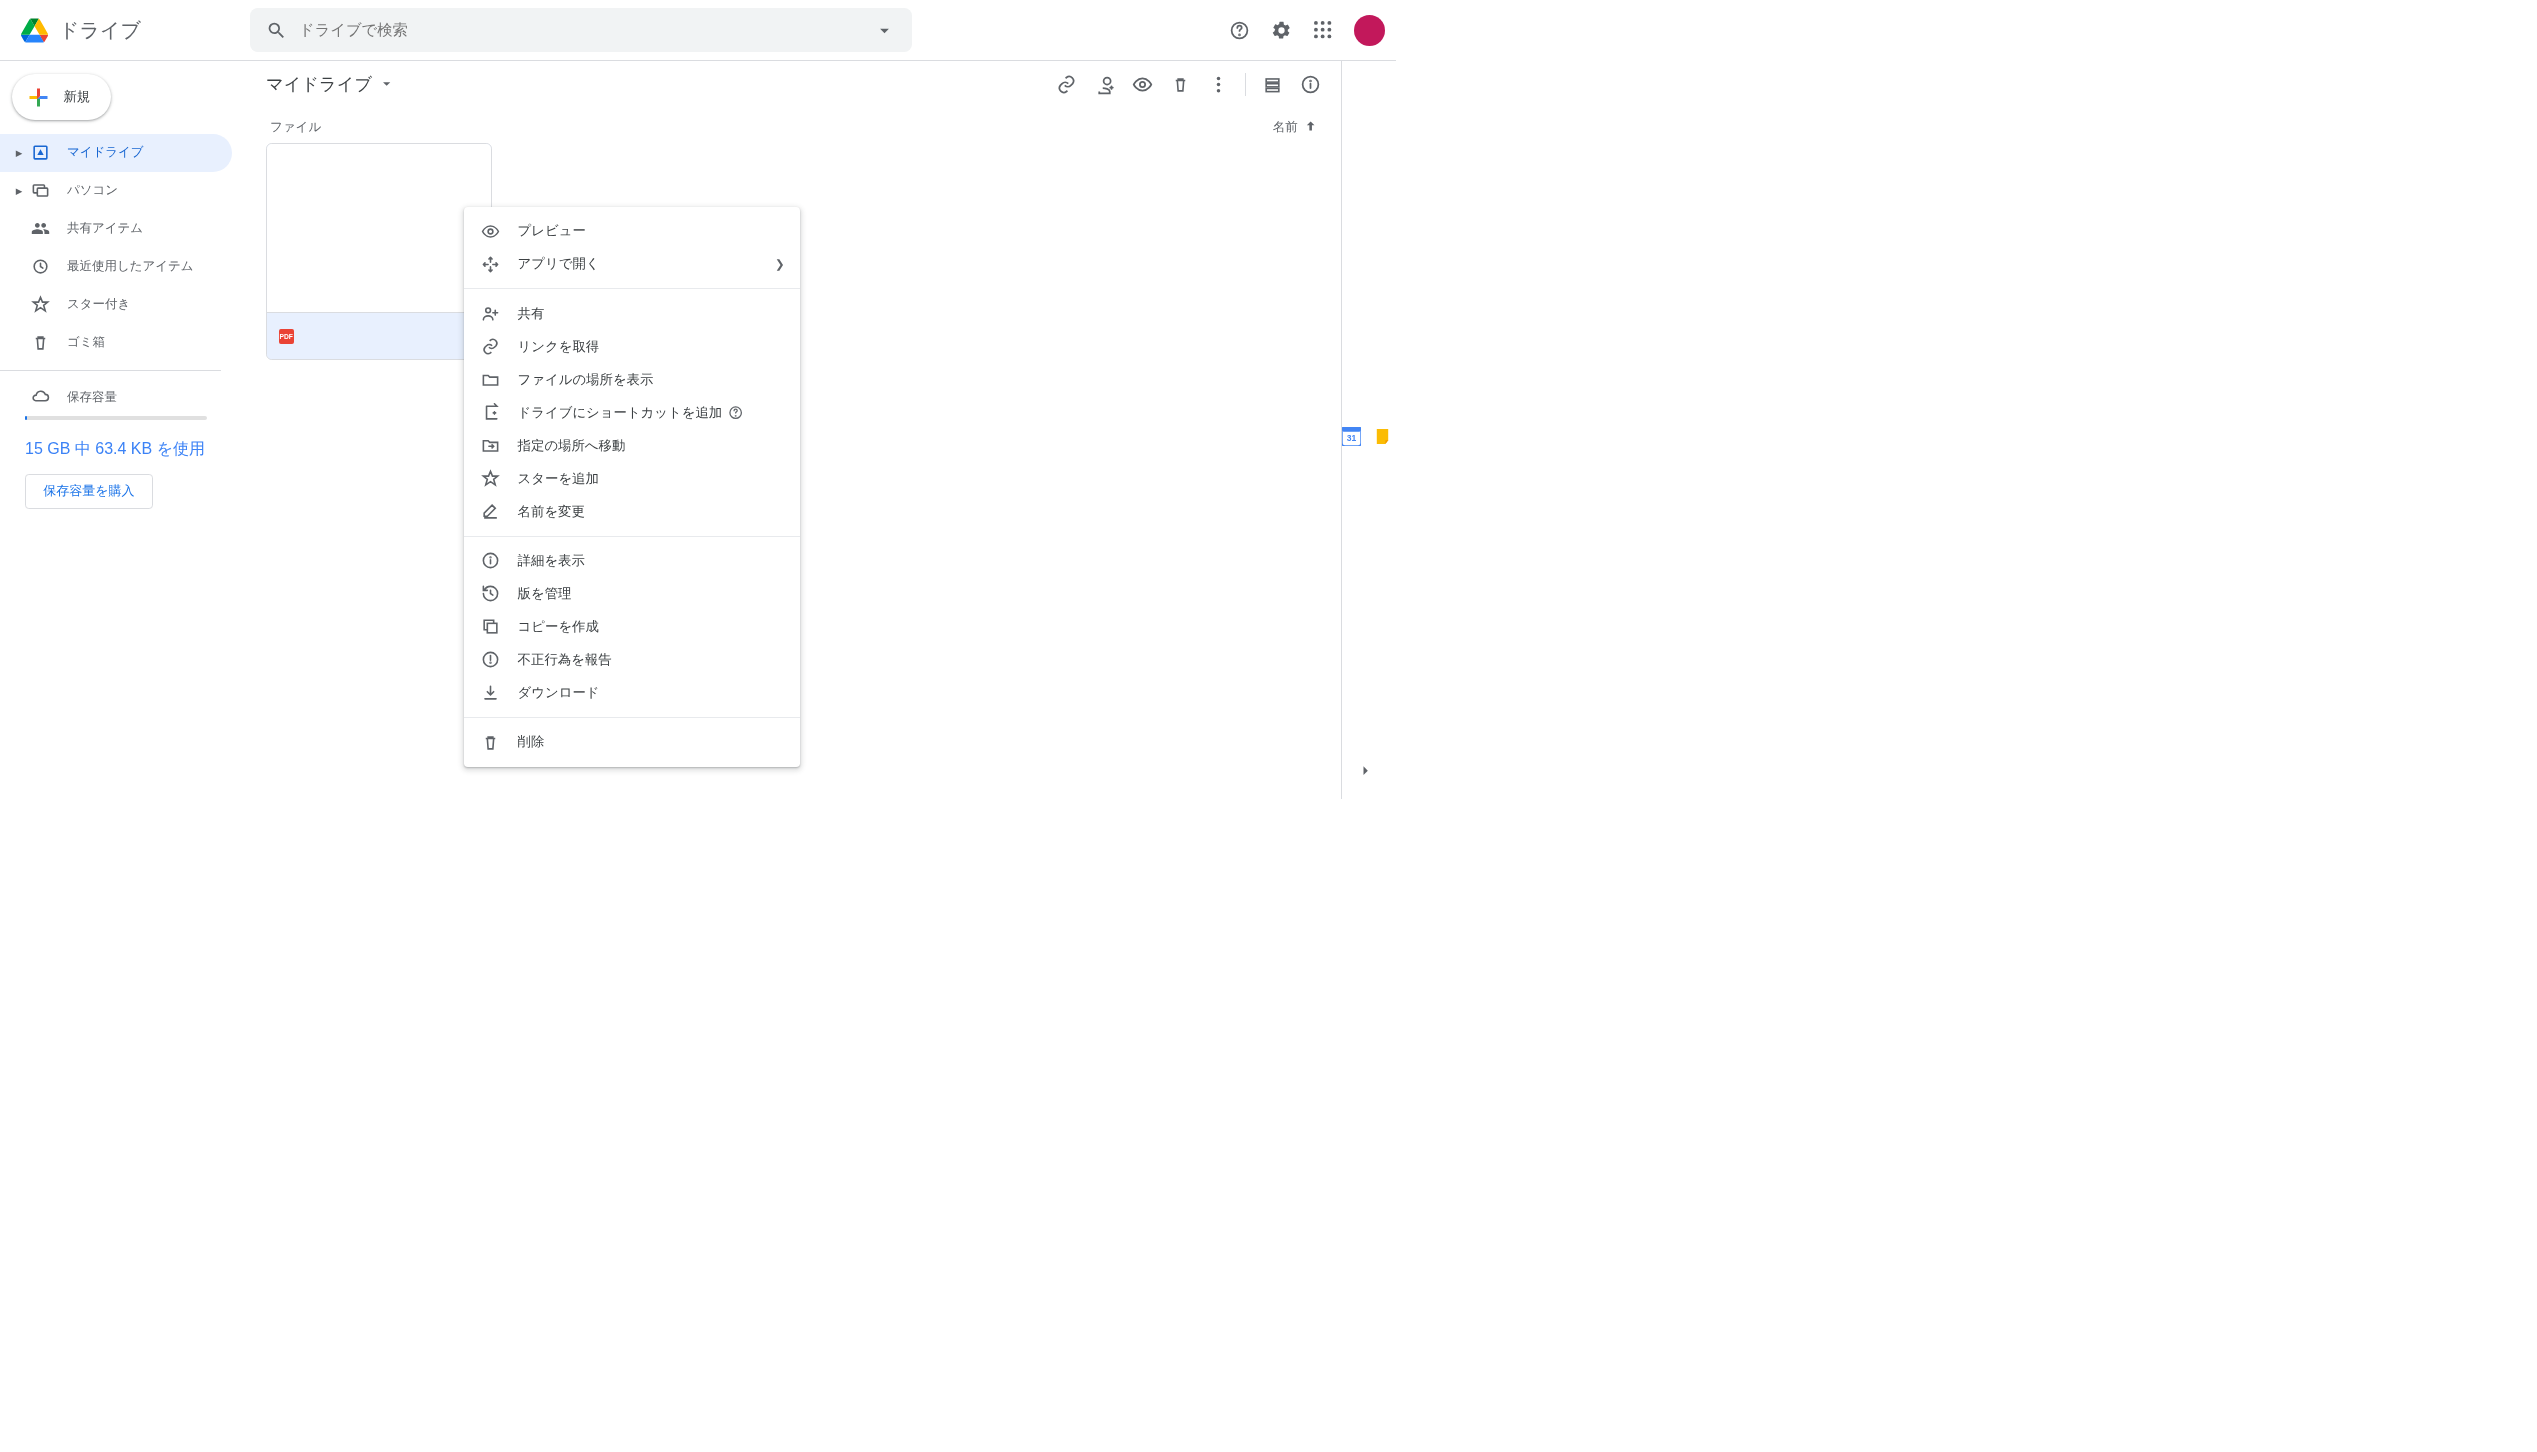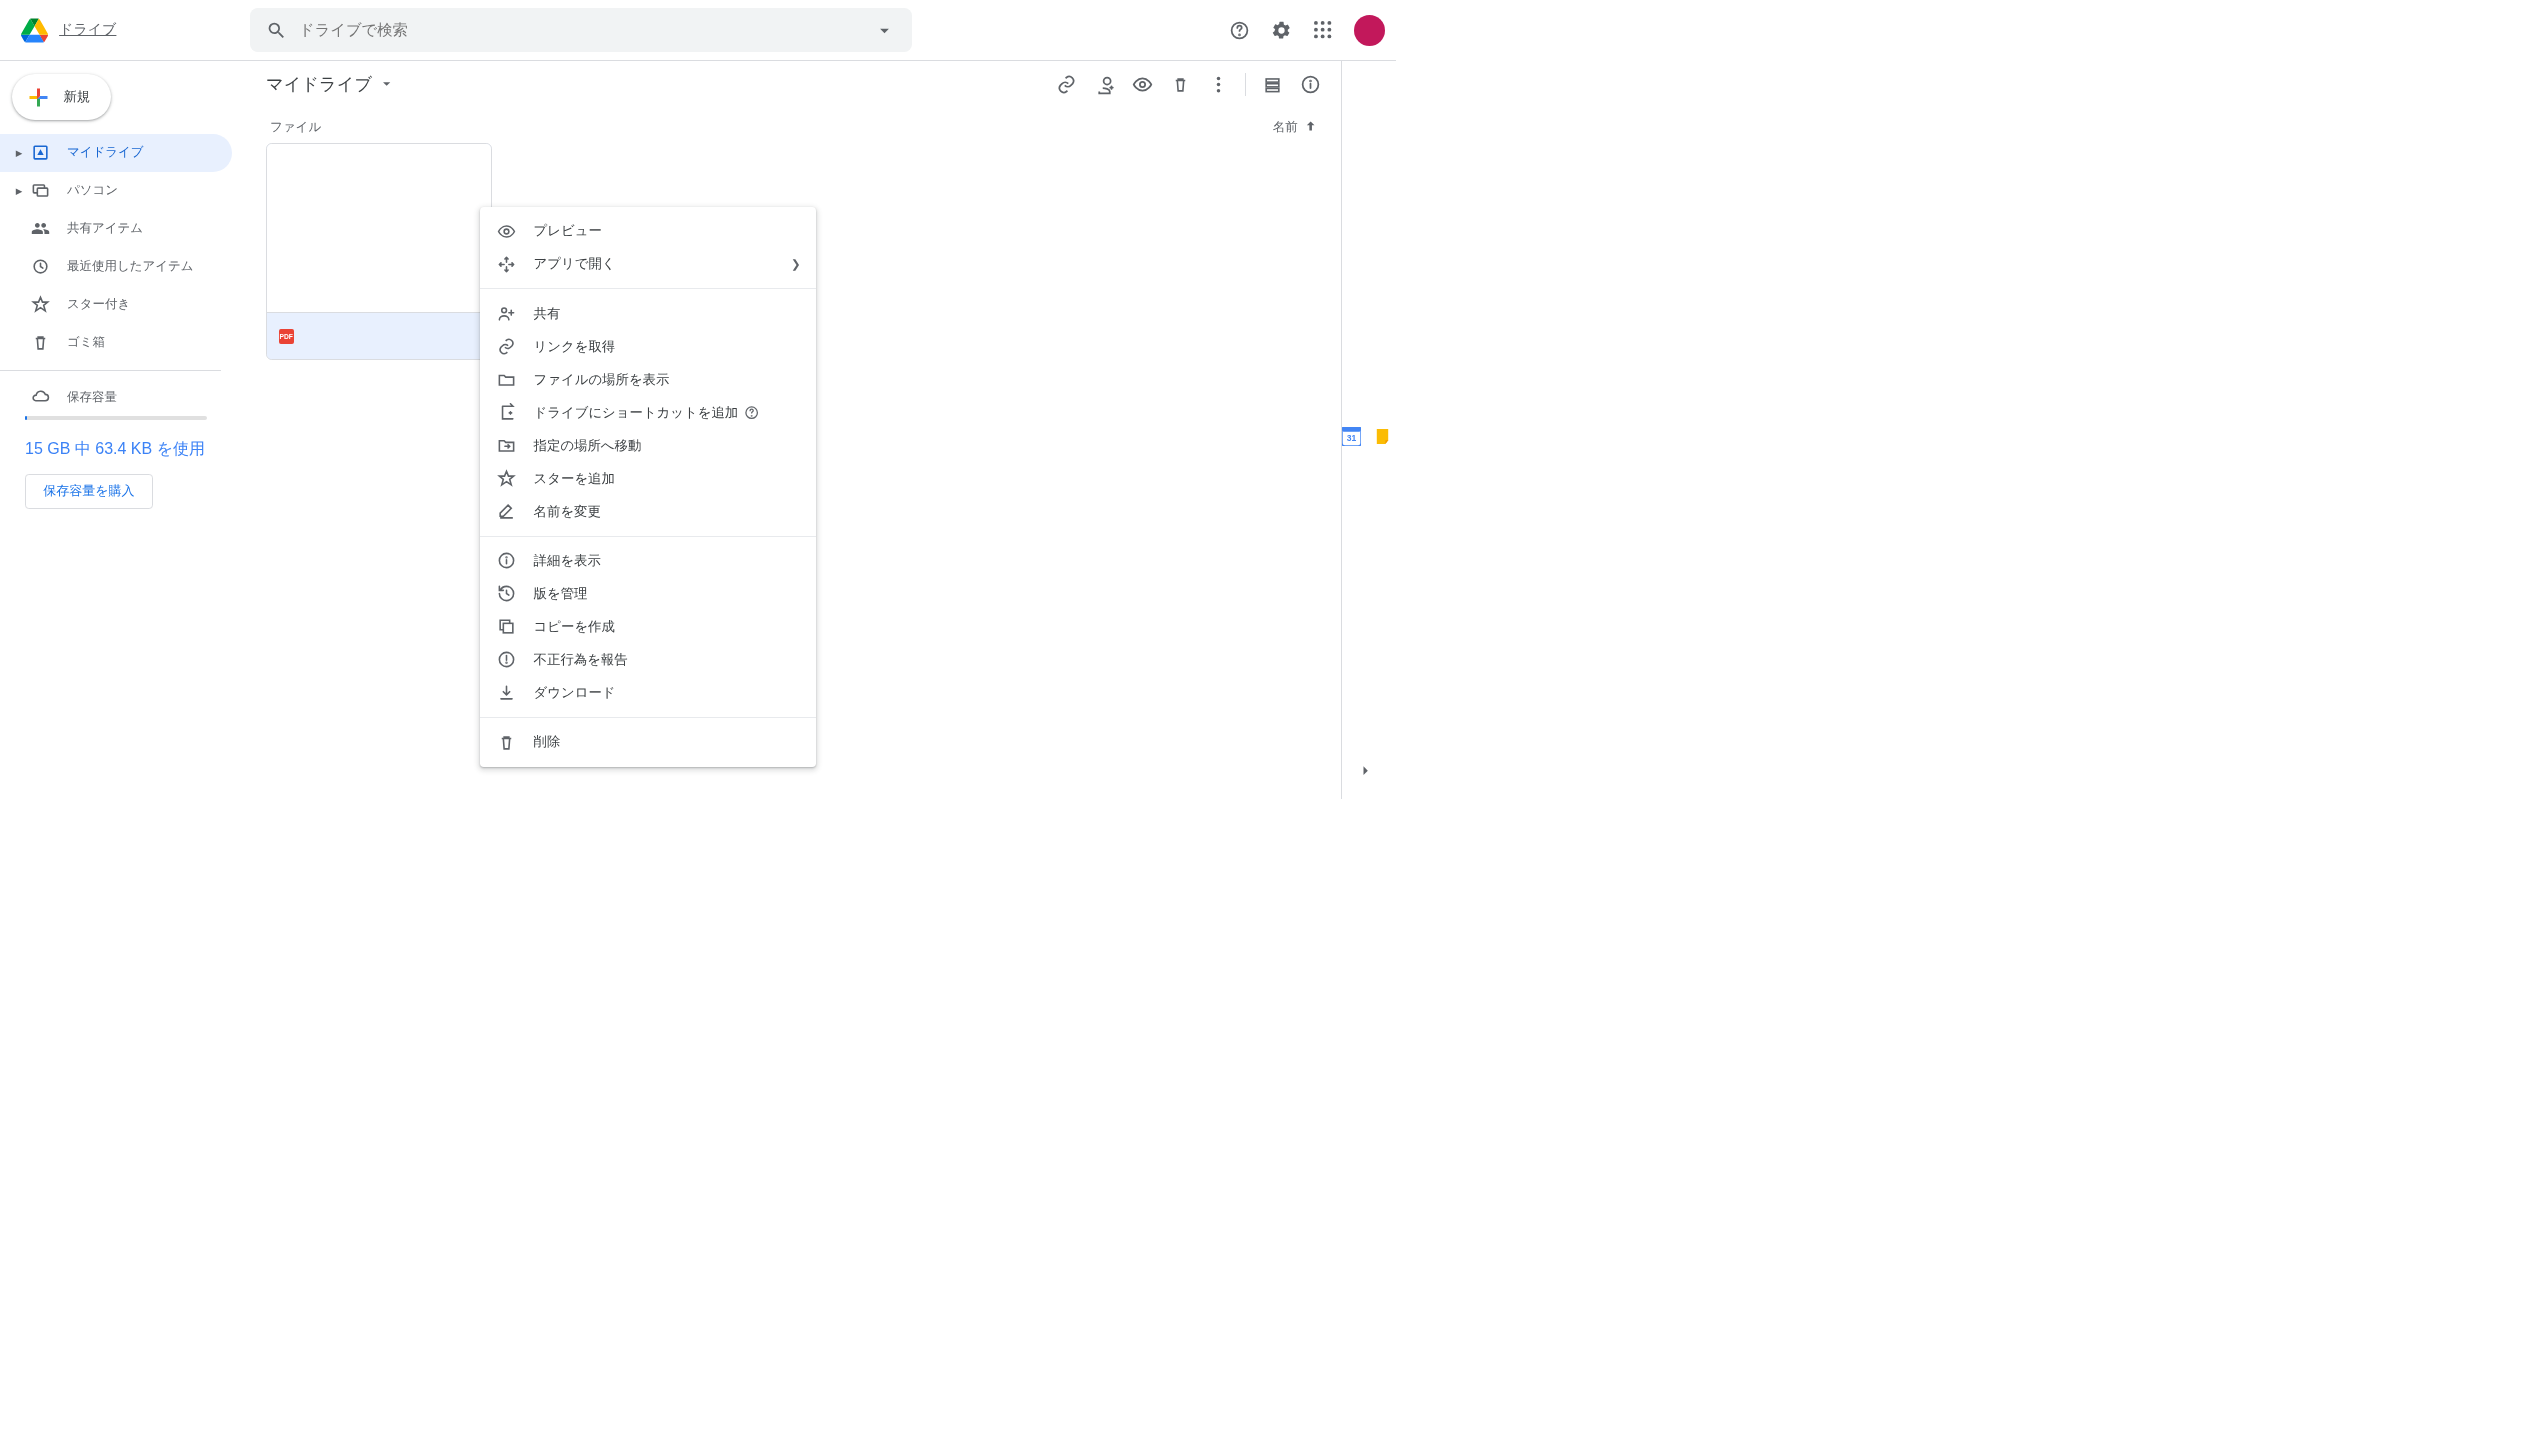--- a/index.html
+++ b/index.html
@@ -3,21 +3,21 @@
 <meta charset="utf-8">
 <style>
   * { box-sizing: border-box; margin: 0; padding: 0; font-family: "Helvetica Neue", Arial, "Hiragino Sans", "Hiragino Kaku Gothic ProN", Meiryo, sans-serif; }
   body { font-size: 13.4px; color: #3c4043; background:#fff; overflow:hidden; width:1396px; height:799px; position:relative; }
   svg { display:block; }
 
   
   .header { height:61px; display:flex; align-items:center; padding:0 7.7px 0 11.5px; border-bottom:1px solid #dadce0; }
   .brand { display:flex; align-items:center; width:238px; padding-left:3.8px; }
   .brand-logo { width:38px; height:38px; display:flex; align-items:center; justify-content:center; }
-  .brand-text { font-size:14px; color:#5f6368; padding-left:5.8px;text-decoration:underline; }
+  .brand-text { font-size:20px; color:#5f6368; padding-left:5.8px; }
   .search-wrap { flex:1; display:flex; justify-content:flex-start; }
   .search { width:662px; height:44px; background:#f1f3f4; border-radius:7.7px; display:flex; align-items:center; padding:0 7.7px; }
   .search-btn { width:38px; height:38px; display:flex; align-items:center;justify-content:center; border-radius:50%; }
   .search-input { flex:1; border:none; background:transparent; font-size:15.3px; color:#5f6368; outline:none; padding-left:3.8px; }
   .hdr-actions { display:flex; align-items:center; gap:3.8px; padding-right:3.8px; }
   .icon-btn { width:38px; height:38px; display:flex; align-items:center; justify-content:center; border-radius:50%; color:#5f6368; cursor:pointer; }
   .avatar { width:31px; height:31px; border-radius:50%; background:#c2185b; margin-left:7.7px; }
 
   
   .body-row { display:flex; height:calc(100% - 61px); }
@@ -47,21 +47,21 @@
   .section-hdr { display:flex; align-items:center; padding:11.5px 23px 7.7px 23px; color:#5f6368; font-size:12.5px; }
   .section-hdr .spacer{flex:1;}
   .sort-lbl { display:flex; align-items:center; gap:5px; cursor:pointer; }
   .files-area { padding:0 19px; position:relative; }
   .file-card { width:226px; border:1px solid #dadce0; border-radius:5.8px; overflow:hidden; background:#e8f0fe; cursor:pointer; }
   .file-thumb { height:169px; background:#fff; border-bottom:1px solid #dadce0; }
   .file-cap { height:46px; display:flex; align-items:center; padding:0 11.5px; gap:9.6px; background:#e8f0fe; }
   .pdf-badge { width:15.3px; height:15.3px; background:#ea4335; color:#fff; font-size:6.7px; font-weight:700; display:flex; align-items:center; justify-content:center; border-radius:1.9px; }
 
   
-  .ctx { position:absolute; left:480px; top:207px; width:336px; background:#fff; border-radius:3.8px; box-shadow:0 1.9px 5.8px 1.9px rgba(60,64,67,.15),0 1px 1.9px rgba(60,64,67,.3); padding:7.7px 0; z-index:100; }
+  .ctx { position:absolute; left:464px; top:207px; width:336px; background:#fff; border-radius:3.8px; box-shadow:0 1.9px 5.8px 1.9px rgba(60,64,67,.15),0 1px 1.9px rgba(60,64,67,.3); padding:7.7px 0; z-index:100; }
   .ctx-item { height:33px; display:flex; align-items:center; padding:0 15.3px; color:#3c4043; font-size:13.4px; cursor:pointer; }
   .ctx-icon { width:23px; height:23px; margin-right:15.3px; color:#5f6368; display:flex; align-items:center; justify-content:center; }
   .ctx-item .chev { margin-left:auto; color:#5f6368; font-size:11.5px; }
   .ctx-help { margin-left:5.8px; }
   .ctx-sep { height:1px; background:#e8eaed; margin:7.7px 0; }
 
   
   .side-rail { width:54px; display:flex; flex-direction:row; align-items:center; padding-top:13.4px; gap:11.5px; }
   .rail-btn { width:38px; height:38px; display:flex; align-items:center; justify-content:center; cursor:pointer; border-radius:50%; }
   .rail-sep { width:19px; height:1px; background:#dadce0; margin:7.7px 0; }

